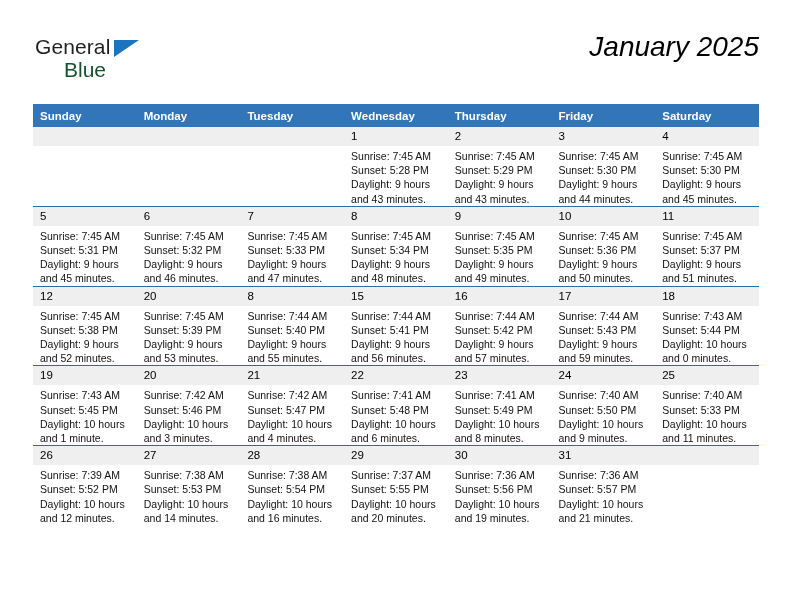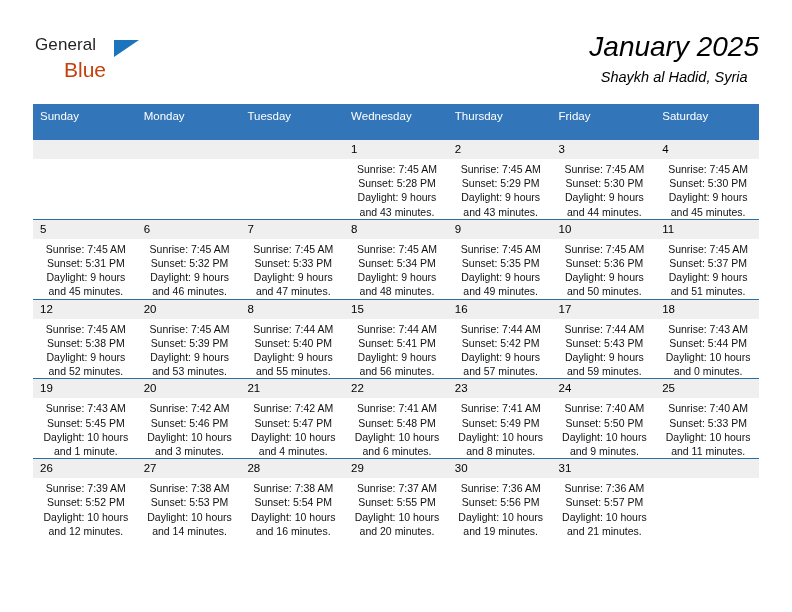--- a/index.html
+++ b/index.html
@@ -34,40 +34,40 @@
     position: absolute;
     left: 2px;
     top: 5px;
     width: 200px;
     height: 56px;
   }
   .logo-general {
     position: absolute;
     left: 0;
     top: 0;
-    font-size: 17px;
+    font-size: 21px;
     letter-spacing: 0.1px;
     color: #231f20;
     font-family: "Liberation Sans", sans-serif;
   }
   .logo-tri {
     position: absolute;
     left: 79px;
     top: 5px;
     width: 0;
     height: 0;
     border-left: 25px solid #1c75bc;
     border-bottom: 17px solid transparent;
   }
   .logo-blue {
     position: absolute;
     left: 29px;
     top: 23px;
     font-size: 21px;
-    color: #c2410c;
+    color: #14532d;
     font-family: "Liberation Sans", sans-serif;
   }
 
   .title-block {
     position: absolute;
     right: 0;
     top: 0;
     text-align: center;
     font-style: italic;
   }
@@ -92,23 +92,23 @@
     left: 33px;
     top: 104px;
     width: 726px;
     border-collapse: collapse;
     table-layout: fixed;
   }
   .cal th {
     background: #3275b8;
     color: #ffffff;
     font-size: 11.5px;
-    font-weight: normal;
+    font-weight: bold;
     text-align: left;
-    padding: 5px 0 18px 7px;
+    padding: 5px 0 5px 7px;
     height: 13px;
     border: none;
   }
   .cal td {
     width: 103.71px;
     height: 76px;
     vertical-align: top;
     padding: 0;
     border: none;
     border-top: 1.5px solid #2e6da4;
@@ -124,21 +124,20 @@
     color: #000;
     padding: 3px 0 3px 7px;
     line-height: 13px;
     height: 13px;
   }
   td.empty .daynum {
     color: transparent;
   }
   .lines {
     padding: 3px 5px 0 7px;
-    text-align: center;
   }
   .lines div {
     font-size: 10.5px;
     line-height: 14.2px;
     color: #111;
     white-space: nowrap;
   }
   td.empty .lines div {
     visibility: hidden;
   }
@@ -151,21 +150,20 @@
   <div class="header">
 
     <div class="logo">
       <span class="logo-general">General</span>
       <span class="logo-tri"></span>
       <span class="logo-blue">Blue</span>
     </div>
 
     <div class="title-block">
       <div class="cal-title">January 2025</div>
-      <div class="cal-subtitle">Shaykh al Hadid, Syria</div>
     </div>
 
   </div>
 
   <table class="cal">
     <thead>
       <tr>
         <th>Sunday</th>
         <th>Monday</th>
         <th>Tuesday</th>

